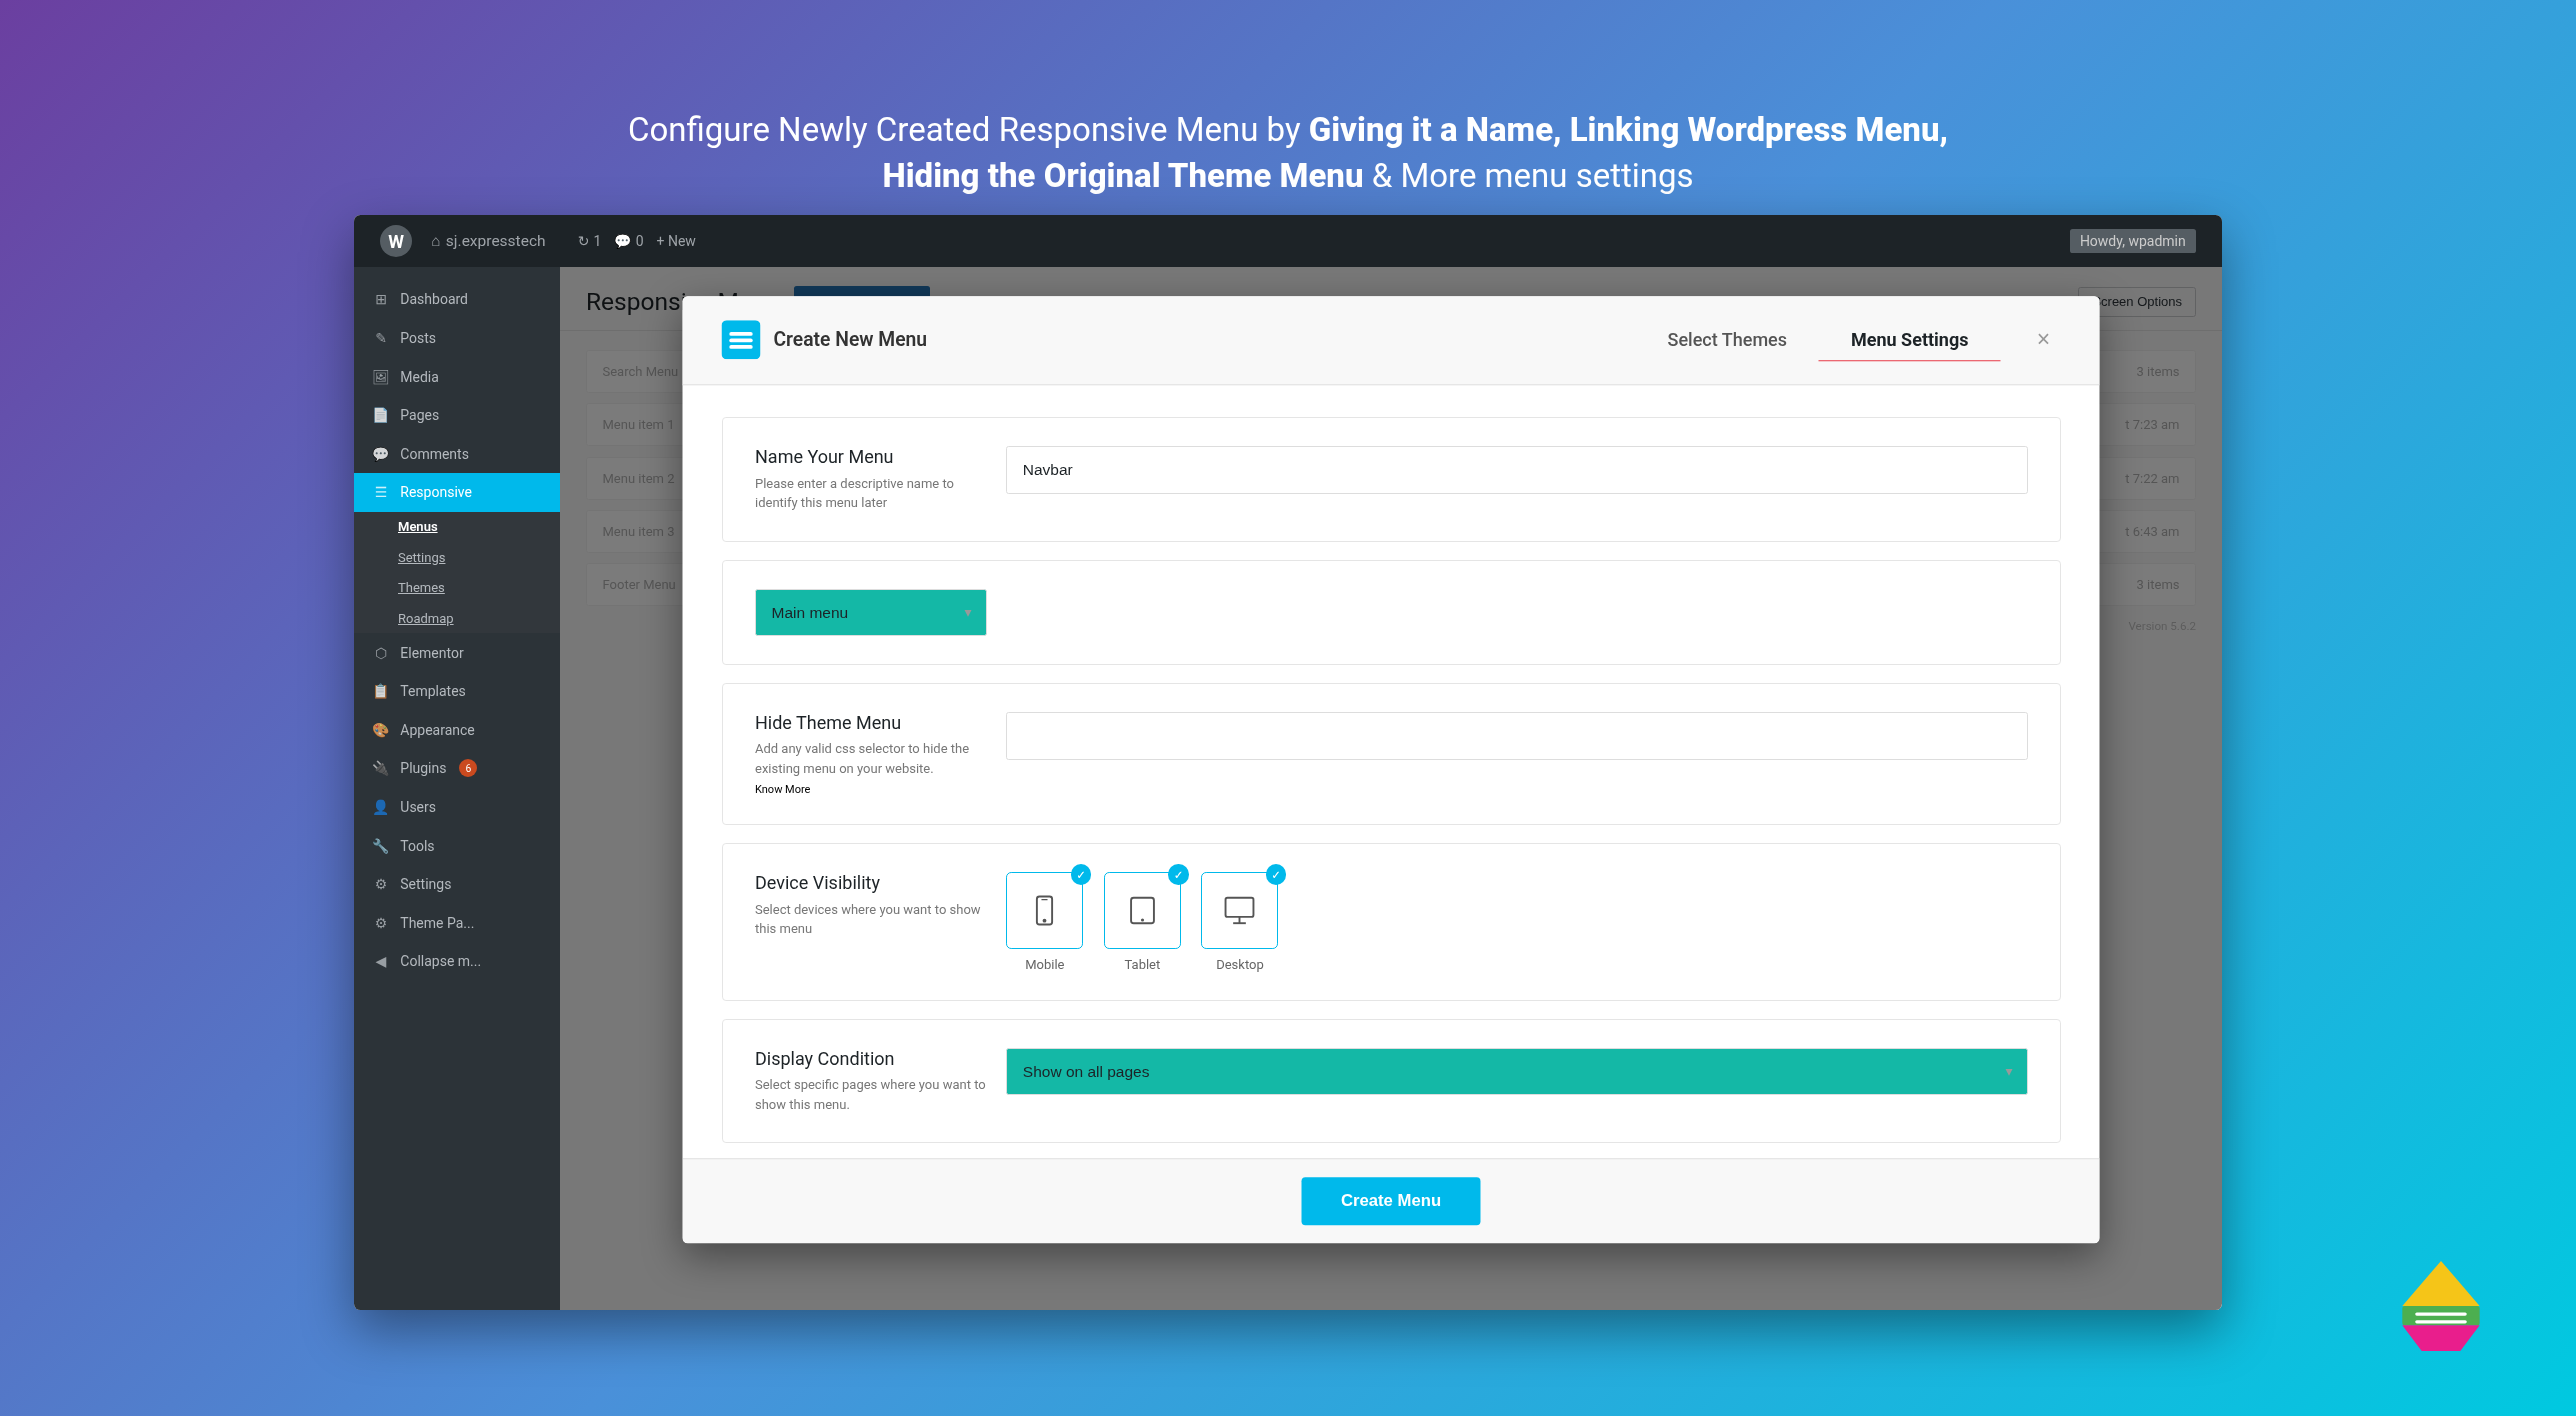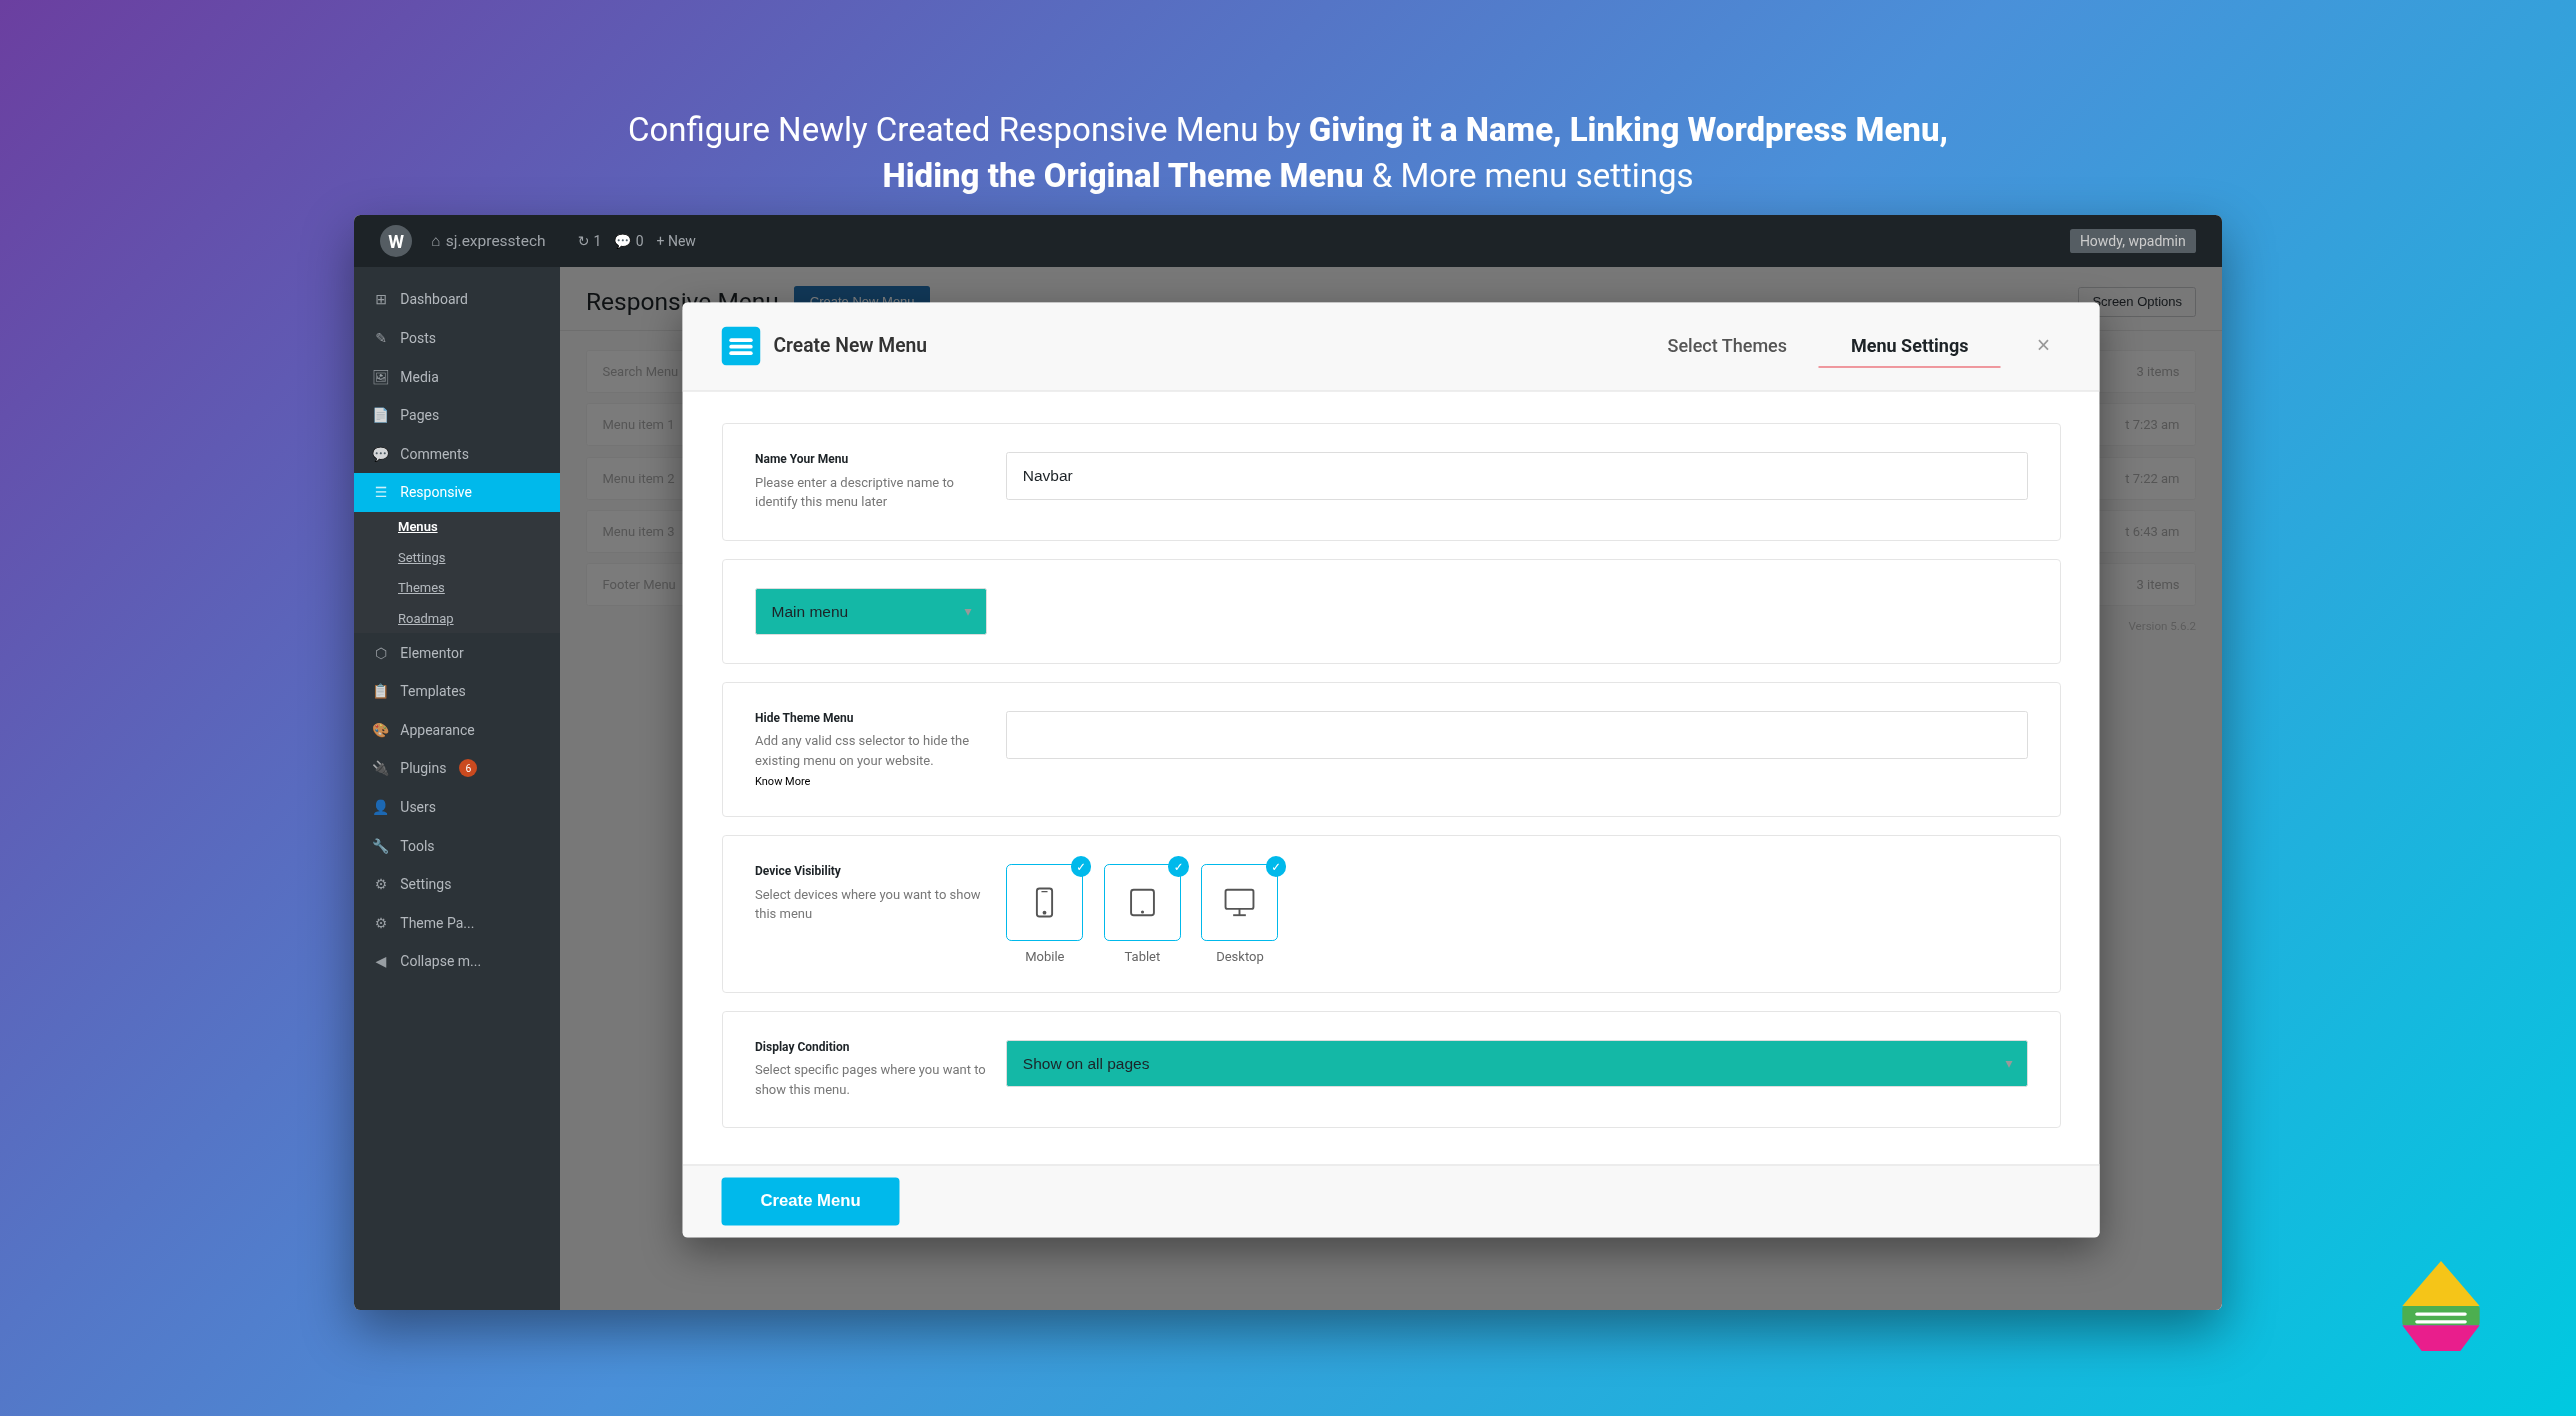--- a/index.html
+++ b/index.html
@@ -309,22 +309,22 @@
       border-radius: 3.9px;
       padding: 28px 32px;
       margin-bottom: 18px;
       display: grid;
       grid-template-columns: 232px 1fr;
       gap: 19.3px;
       align-items: start;
     }
     .form-label-col {}
     .form-label-title {
-      font-size: 12px;
-      font-weight: 700;
+      font-size: 18px;
+      font-weight: 400;
       color: #1d2327;
       margin-bottom: 6.4px;
     }
     .form-label-desc {
       font-size: 13px;
       color: #777;
       line-height: 1.5;
     }
     .form-label-link {
       color: #000000;
@@ -413,23 +413,23 @@
     }
     .device-label {
       font-size: 13px;
       color: #666;
     }
 
     
     .modal-footer {
       background: #f8f8f8;
       border-top: 0.6px solid #e0e0e0;
-      padding: 12px 39px;
-      display: flex;
-      justify-content: flex-start;
+      padding: 18px 39px;
+      display: flex;
+      justify-content: center;
     }
     .create-menu-btn {
       background: #00b9eb;
       color: #fff;
       border: none;
       padding: 14px 39px;
       border-radius: 3.9px;
       font-size: 16.7px;
       font-weight: 600;
       cursor: pointer;

